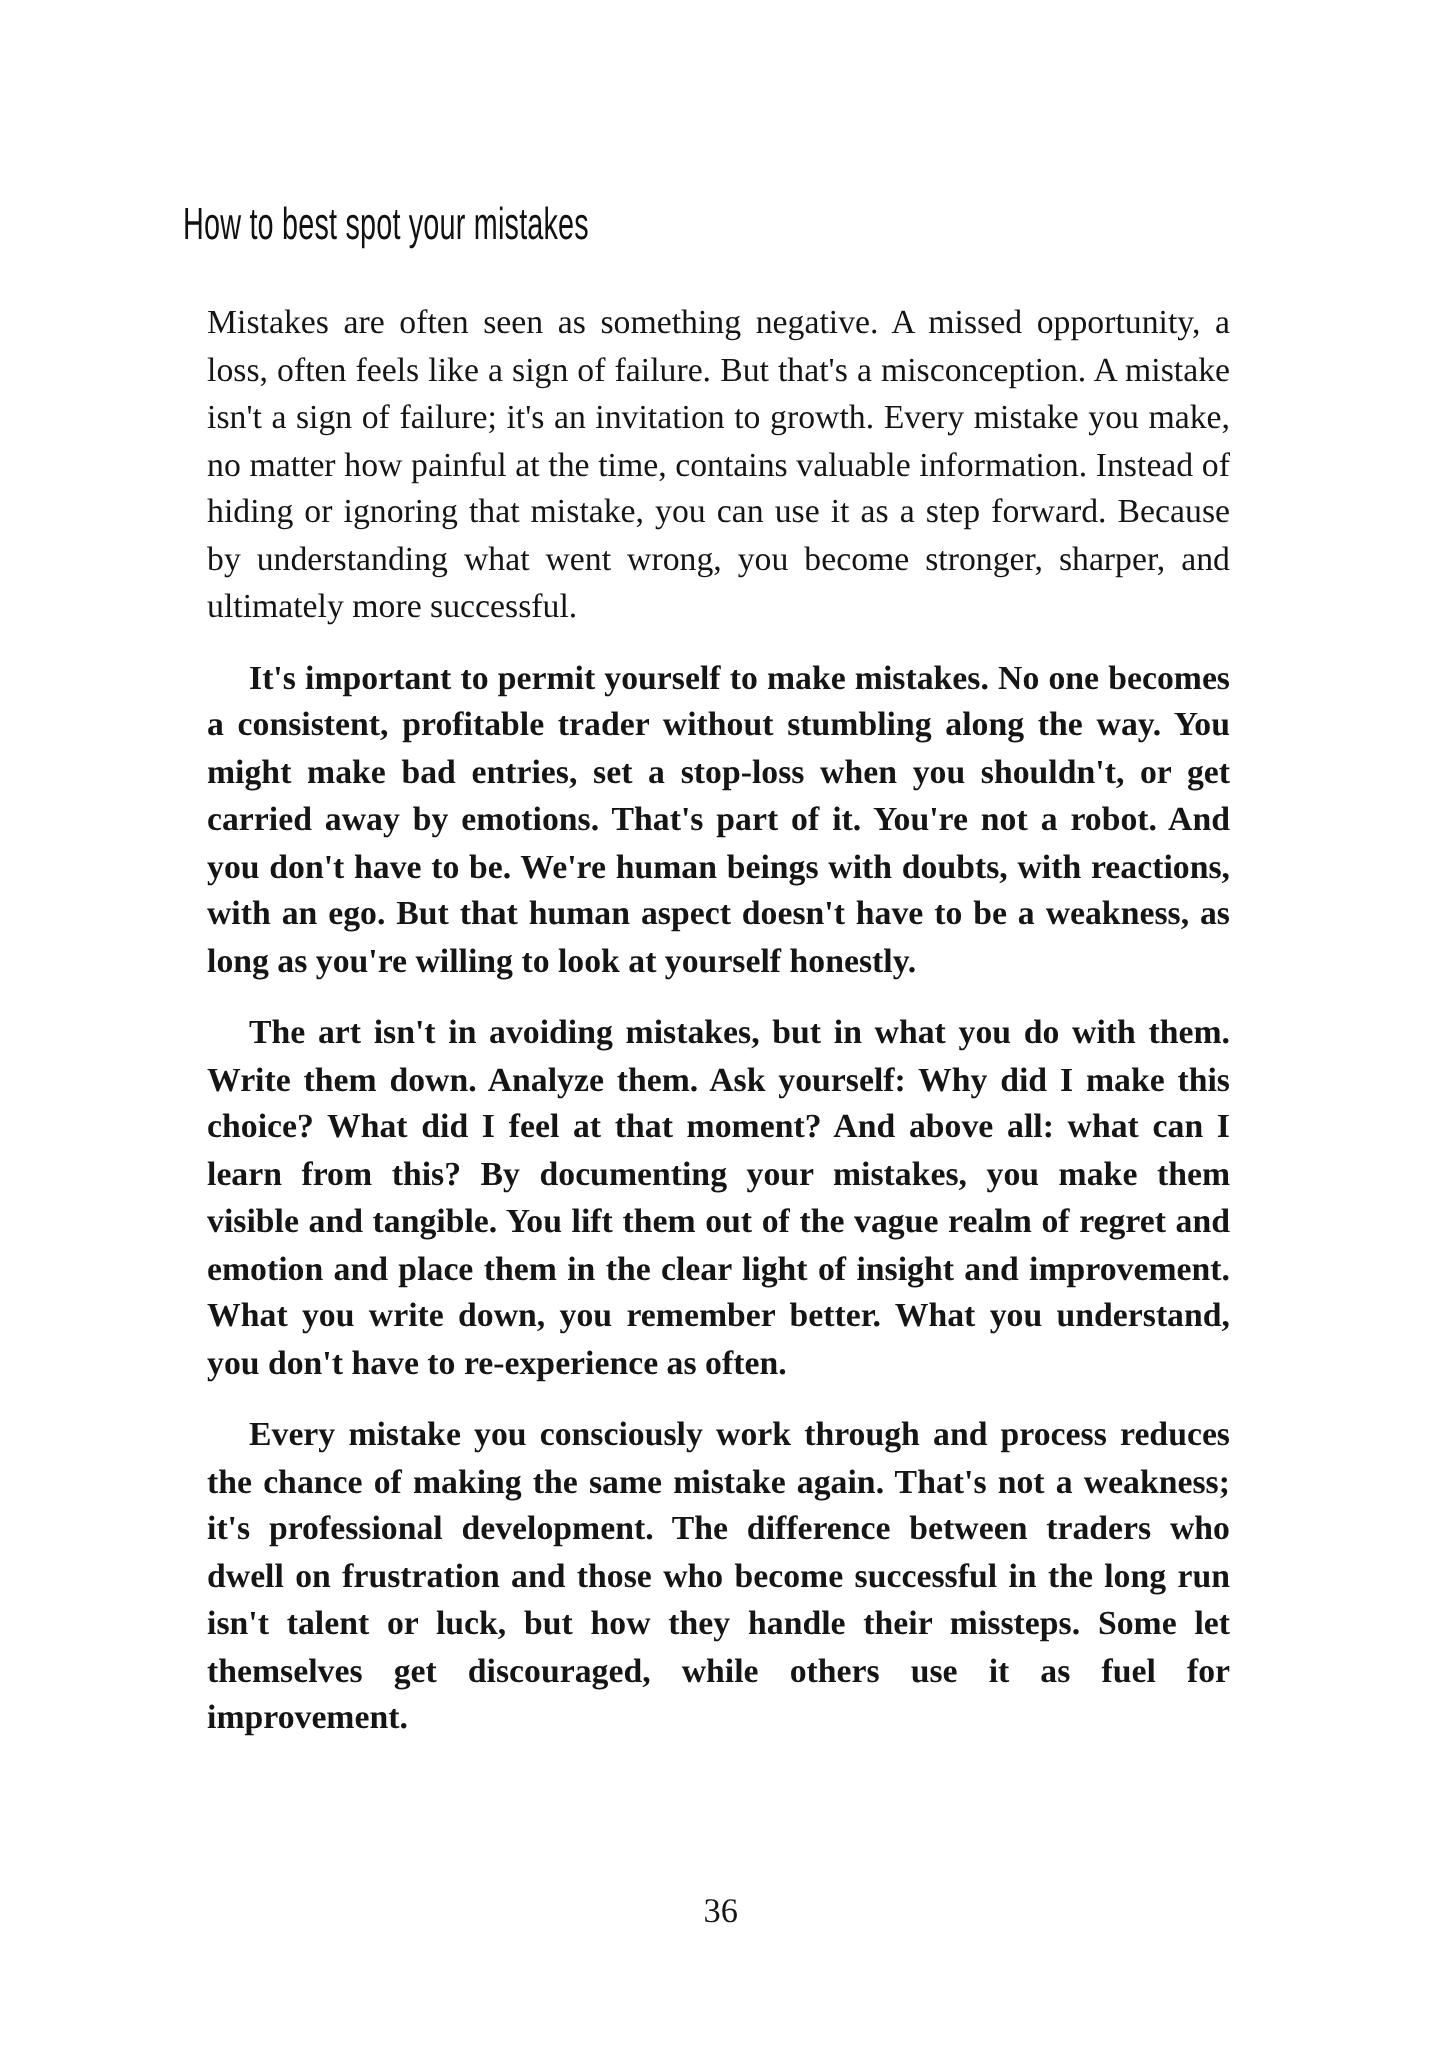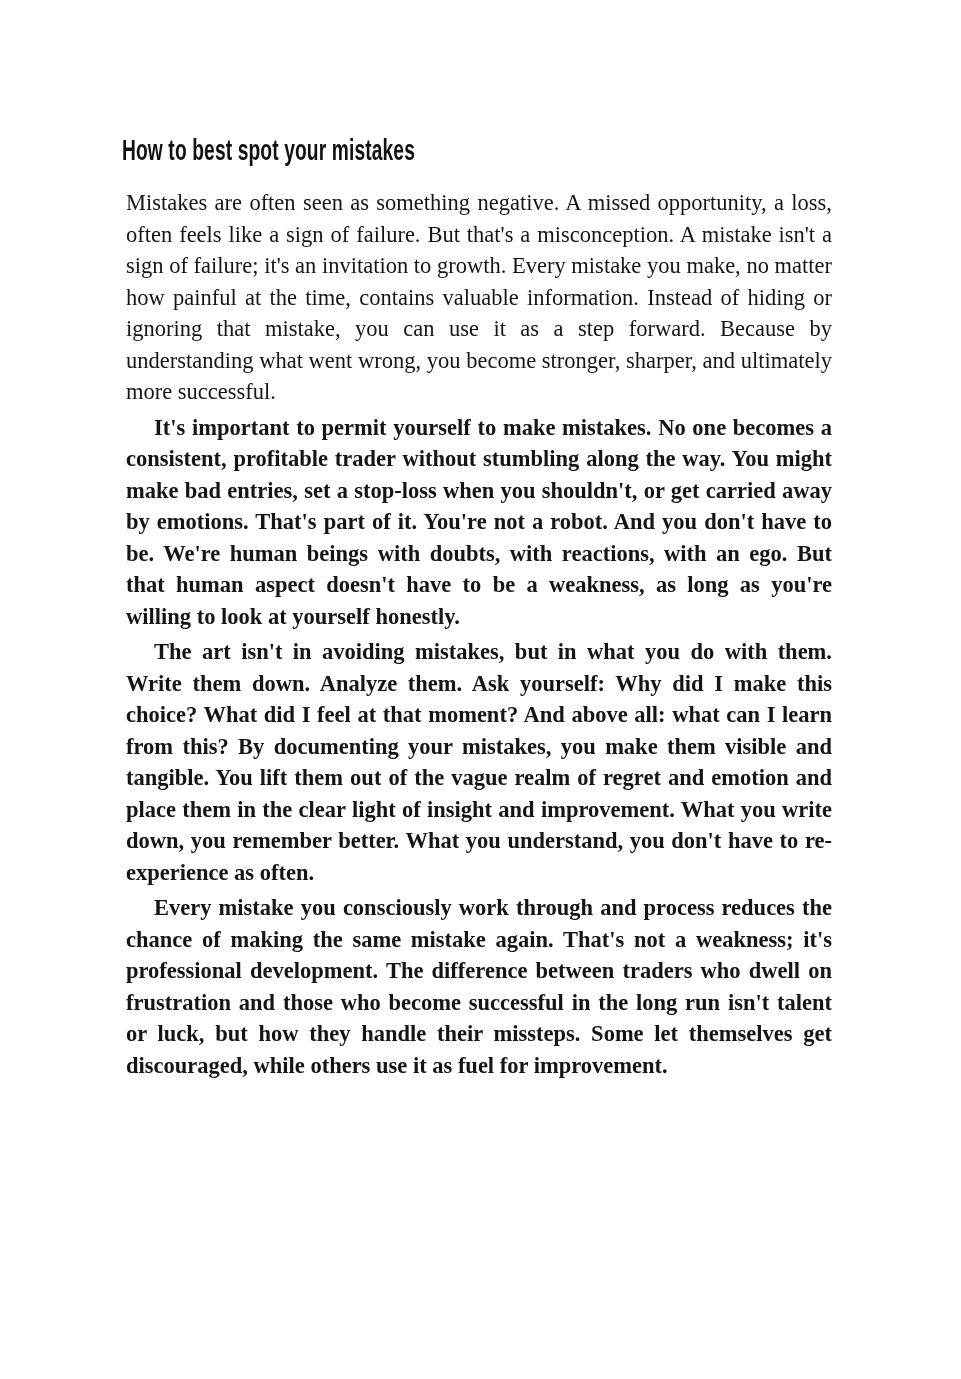--- a/index.html
+++ b/index.html
@@ -13,21 +13,21 @@
     height: 1379px;
     background: #ffffff;
     overflow: hidden;
   }
   .heading {
     position: absolute;
     top: 131px;
     left: 122px;
     margin: 0;
     font-family: "Liberation Sans", sans-serif;
-    font-weight: 700;
+    font-weight: 400;
     font-size: 30px;
     line-height: 38px;
     color: #111111;
     white-space: nowrap;
   }
   .heading-inner {
     display: inline-block;
     transform: scaleX(0.64);
     transform-origin: 0 50%;
     letter-spacing: 0.2px;
@@ -38,21 +38,21 @@
     left: 122px;
     width: 714px;
     font-family: "Liberation Serif", serif;
     font-size: 22.5px;
     line-height: 31.5px;
     color: #151515;
     text-align: justify;
     hyphens: none;
   }
   .body-text p {
-    margin: 4px;
+    margin: 16px;
   }
   .body-text p.indent {
     text-indent: 28px;
     font-weight: bold;
   }
   .page-number {
     position: absolute;
     top: 1258px;
     left: 0;
     width: 100%;
@@ -70,14 +70,15 @@
 
   <h1 class="heading"><span class="heading-inner">How to best spot your mistakes</span></h1>
 
   <div class="body-text">
     <p>Mistakes are often seen as something negative. A missed opportunity, a loss, often feels like a sign of failure. But that's a misconception. A mistake isn't a sign of failure; it's an invitation to growth. Every mistake you make, no matter how painful at the time, contains valuable information. Instead of hiding or ignoring that mistake, you can use it as a step forward. Because by understanding what went wrong, you become stronger, sharper, and ultimately more successful.</p>
     <p class="indent">It's important to permit yourself to make mistakes. No one becomes a consistent, profitable trader without stumbling along the way. You might make bad entries, set a stop-loss when you shouldn't, or get carried away by emotions. That's part of it. You're not a robot. And you don't have to be. We're human beings with doubts, with reactions, with an ego. But that human aspect doesn't have to be a weakness, as long as you're willing to look at yourself honestly.</p>
     <p class="indent">The art isn't in avoiding mistakes, but in what you do with them. Write them down. Analyze them. Ask yourself: Why did I make this choice? What did I feel at that moment? And above all: what can I learn from this? By documenting your mistakes, you make them visible and tangible. You lift them out of the vague realm of regret and emotion and place them in the clear light of insight and improvement. What you write down, you remember better. What you understand, you don't have to re-experience as often.</p>
     <p class="indent">Every mistake you consciously work through and process reduces the chance of making the same mistake again. That's not a weakness; it's professional development. The difference between traders who dwell on frustration and those who become successful in the long run isn't talent or luck, but how they handle their missteps. Some let themselves get discouraged, while others use it as fuel for improvement.</p>
   </div>
 
+  <div class="page-number">36</div>
 
 </div>
 
 </body></html>

